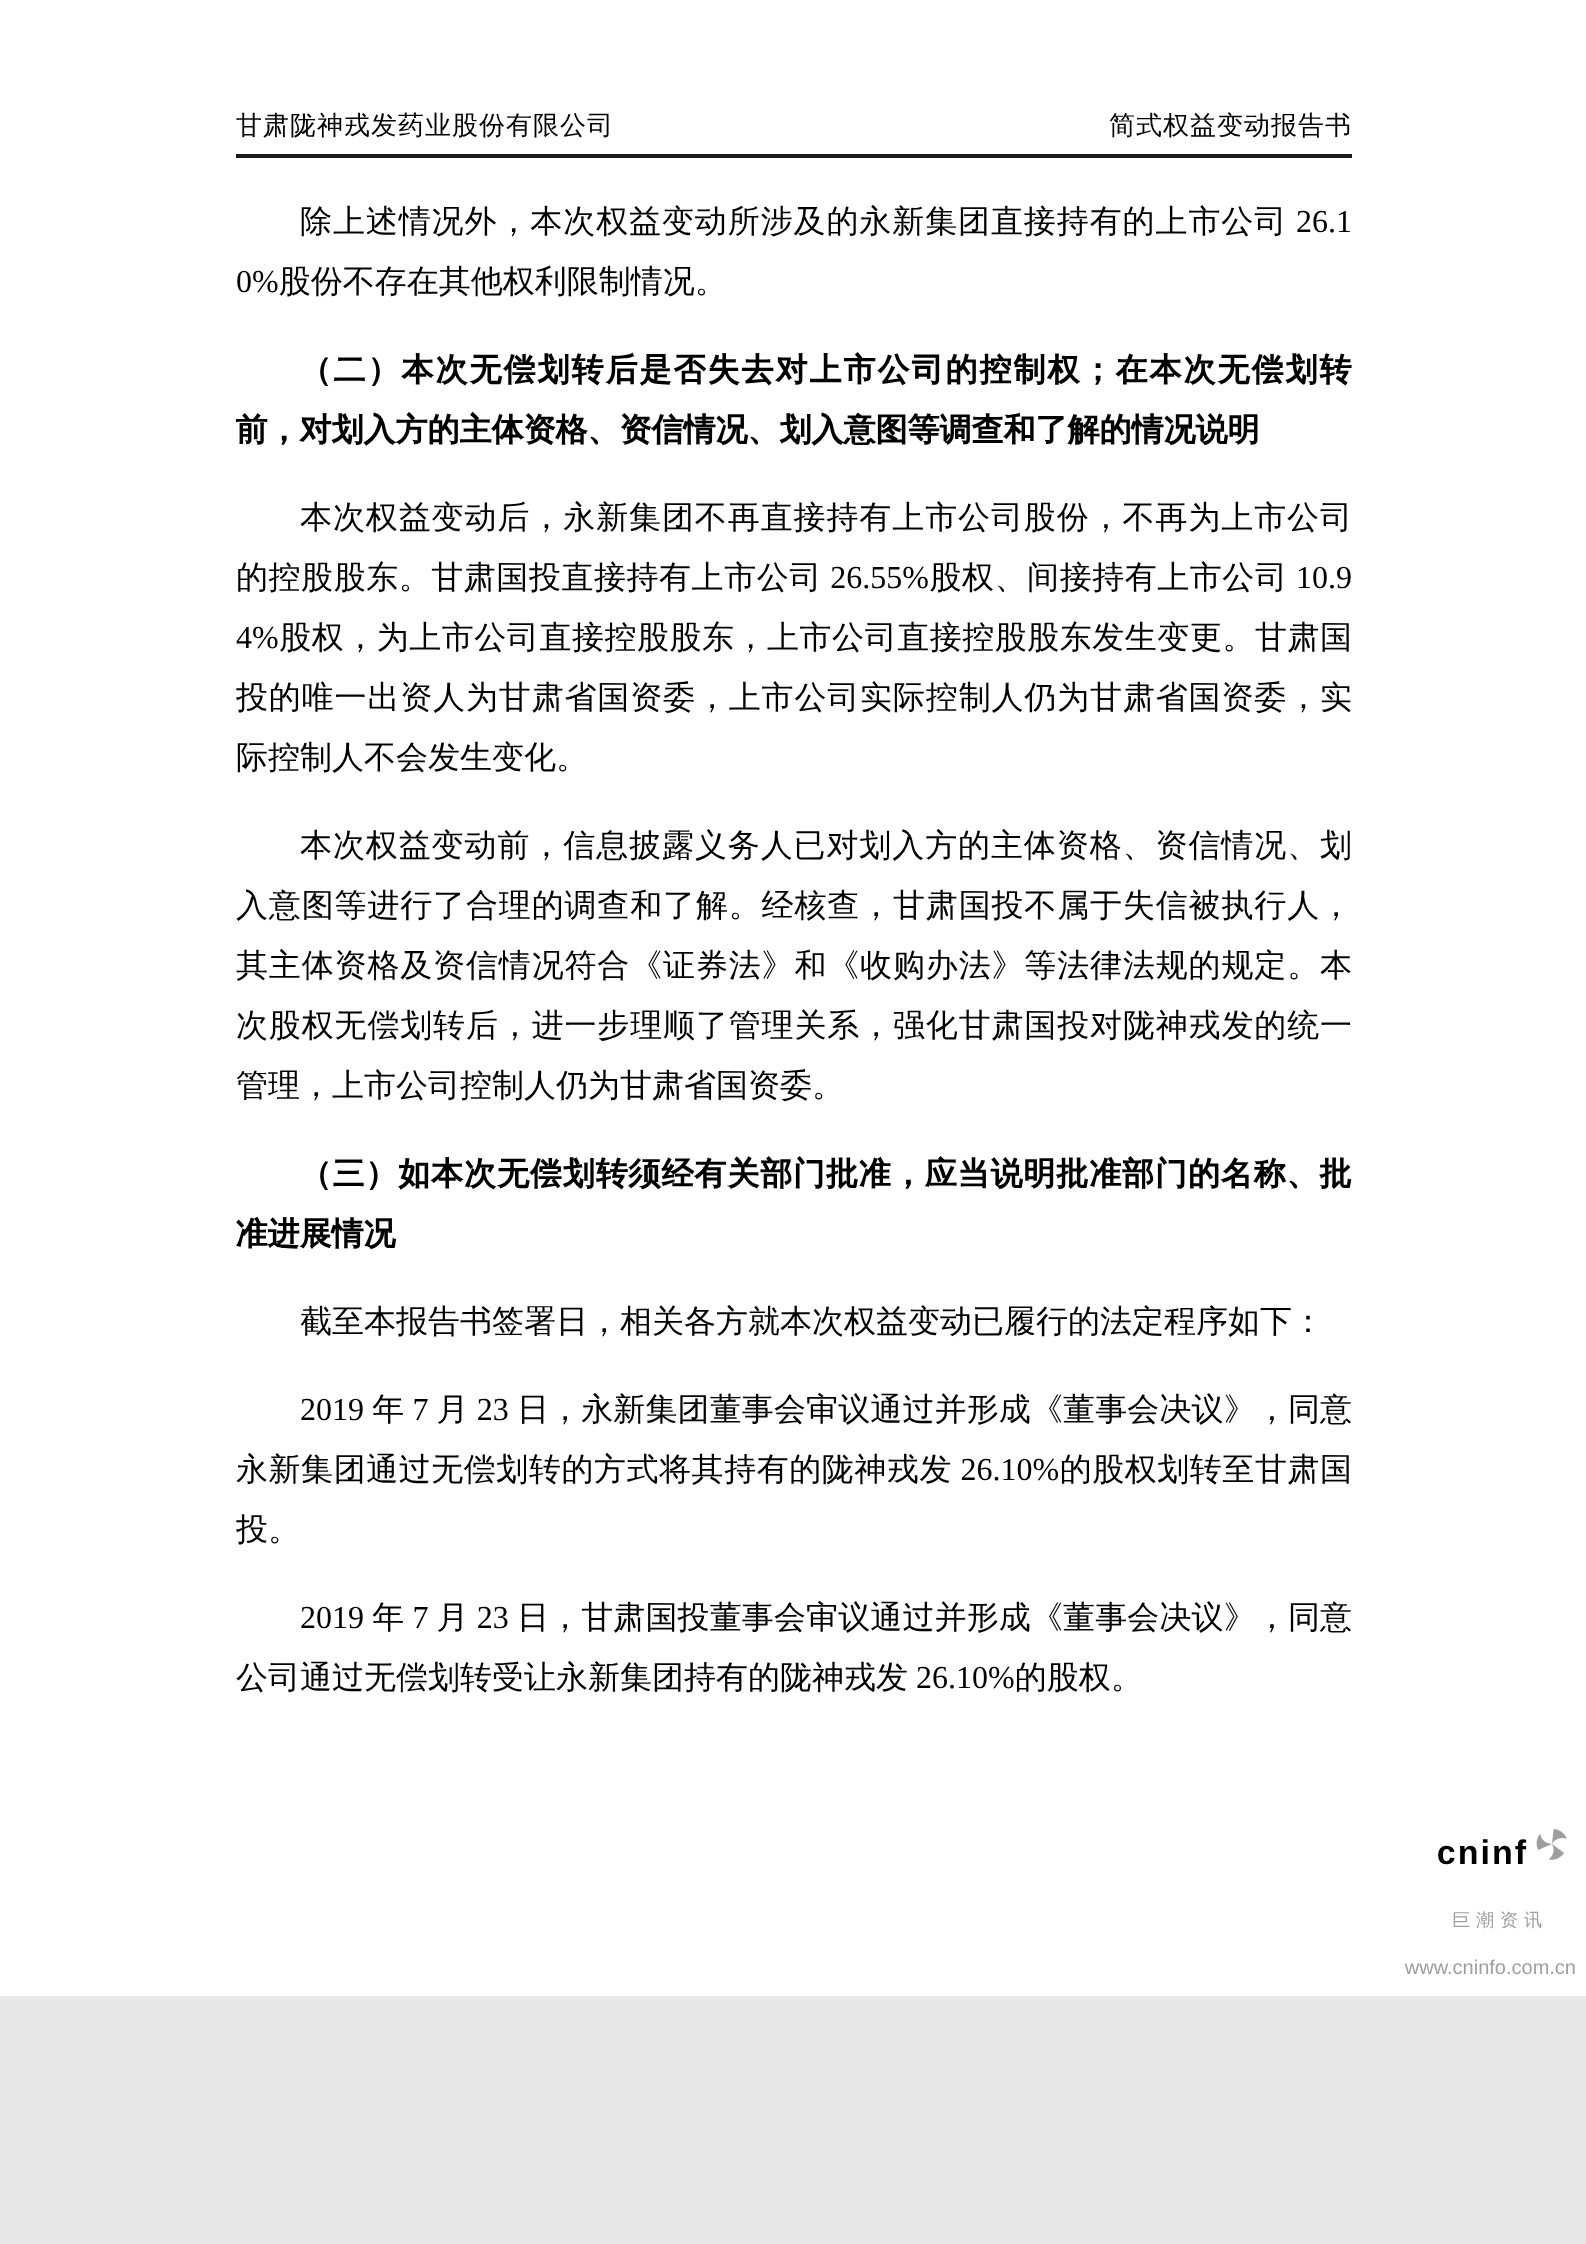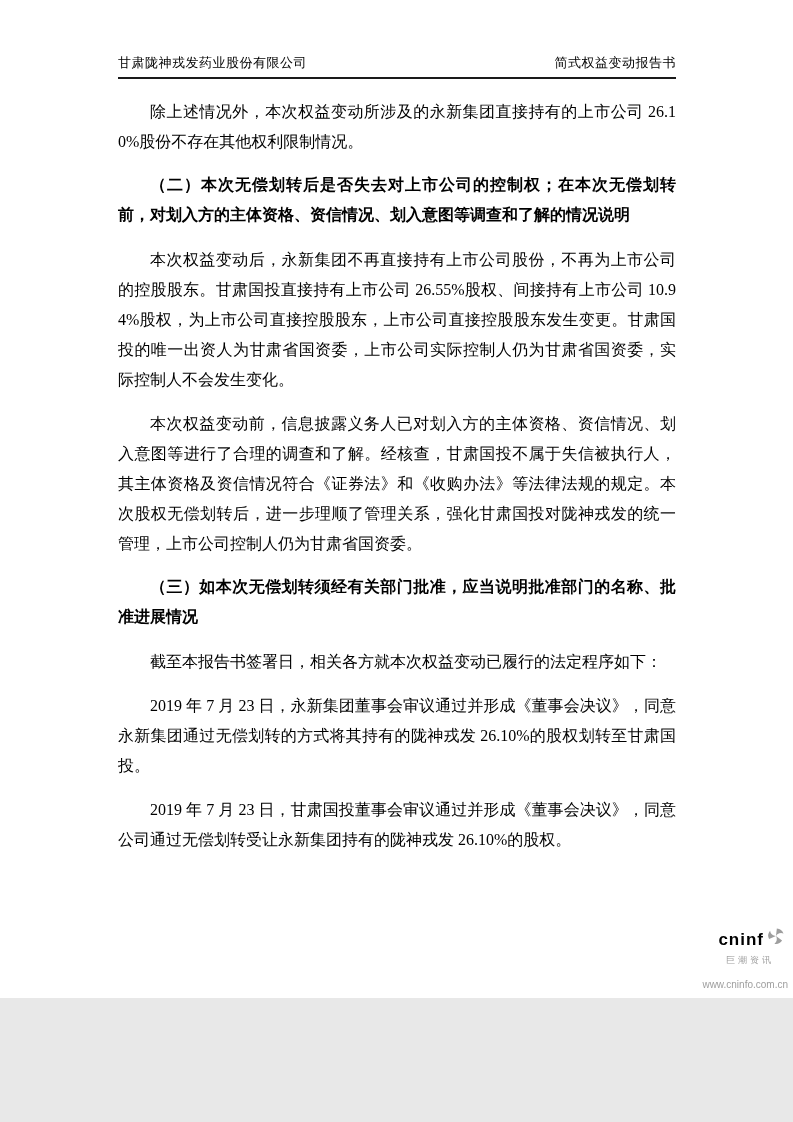--- a/index.html
+++ b/index.html
@@ -38,21 +38,21 @@
   .para {
     font-size: 16px;
     line-height: 30px;
     text-align: justify;
     text-justify: inter-ideograph;
     text-indent: 2em;
     margin-bottom: 14px;
     word-break: break-all;
   }
   .heading {
-    font-family: Liberation Mono, monospace;
+    font-family: Liberation Serif, serif;
     font-weight: bold;
     font-size: 16px;
     line-height: 30px;
     text-align: justify;
     text-indent: 2em;
     margin-bottom: 14px;
     word-break: break-all;
   }
   
   .page-number {
@@ -82,21 +82,21 @@
   .logo-brand {
     font-weight: bold;
     font-size: 17px;
     letter-spacing: 1px;
     color: #000000;
   }
   .logo-swirl { margin-left: 2px; margin-bottom: 1px; }
   .logo-cn {
     font-size: 9px;
     letter-spacing: 3px;
-    margin-top: 6px;
+    margin-top: 19px;
     padding-right: 14px;
     text-align: right;
   }
   .logo-url {
     font-size: 10px;
     margin-top: 13px;
     white-space: nowrap;
     text-align: right;
   }
 </style>

